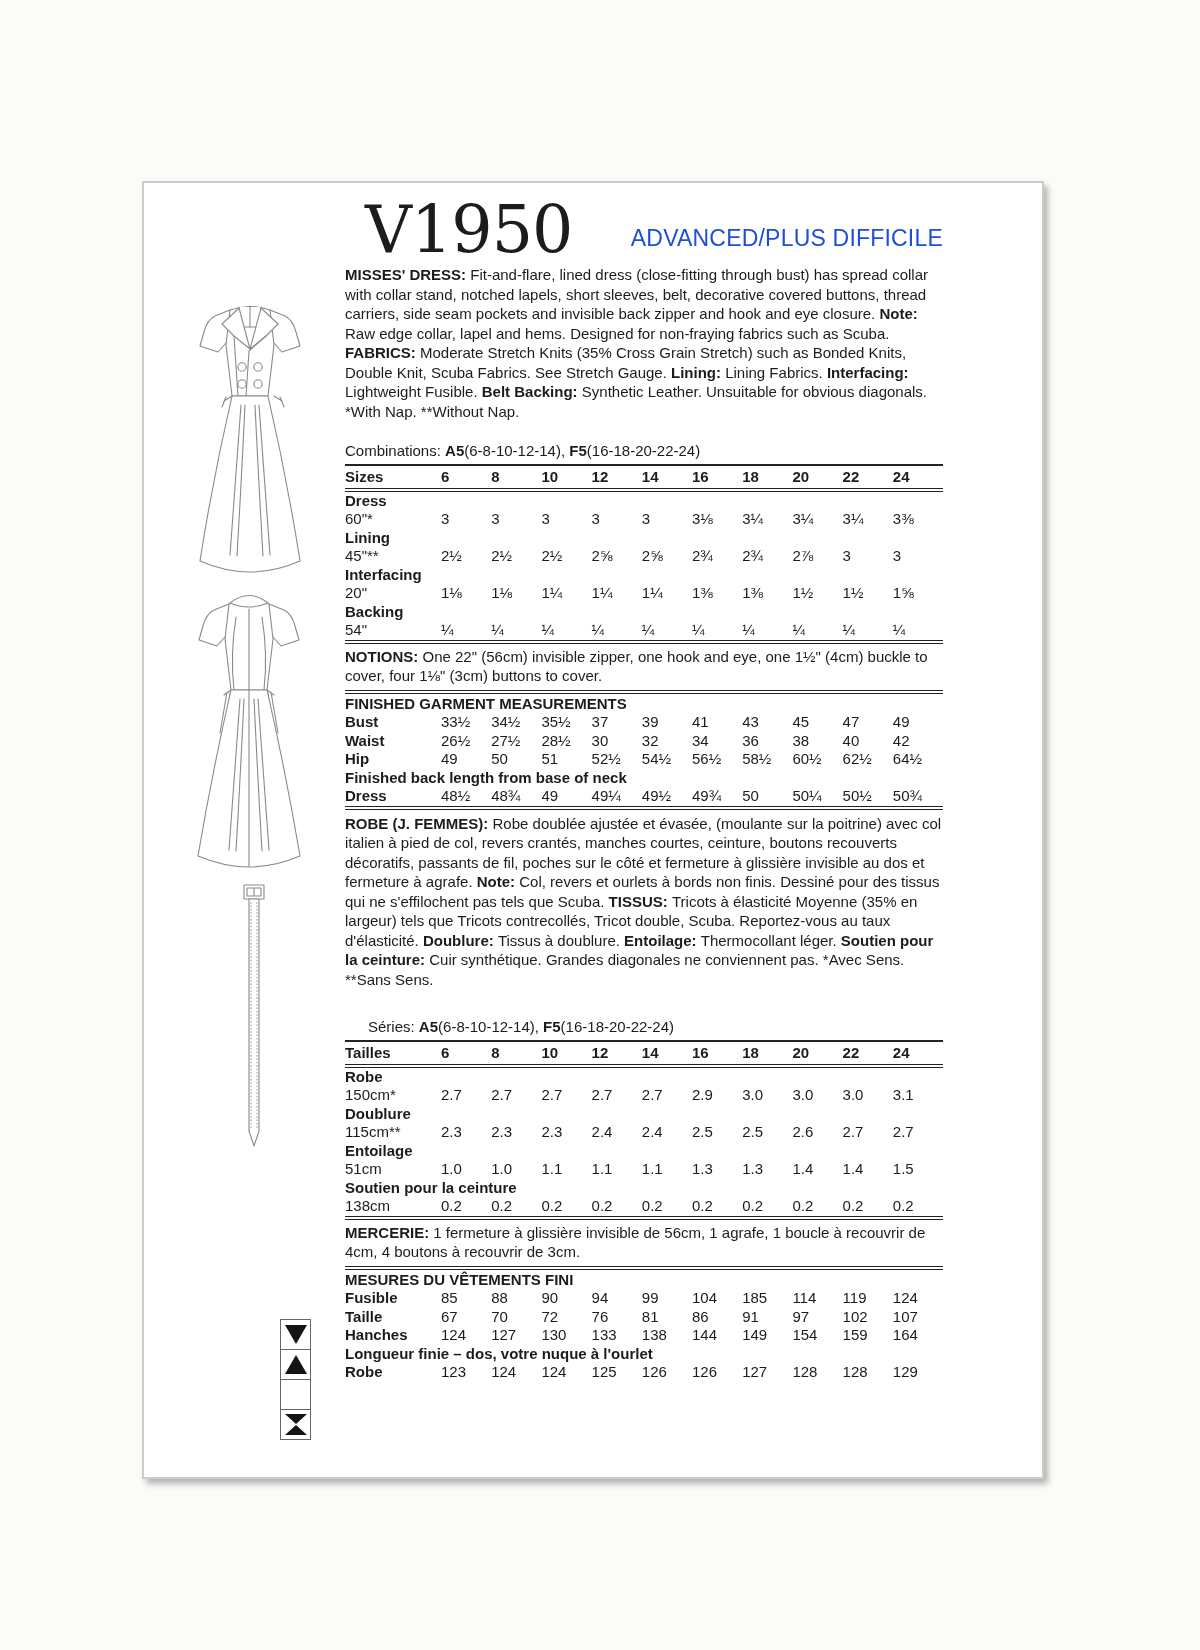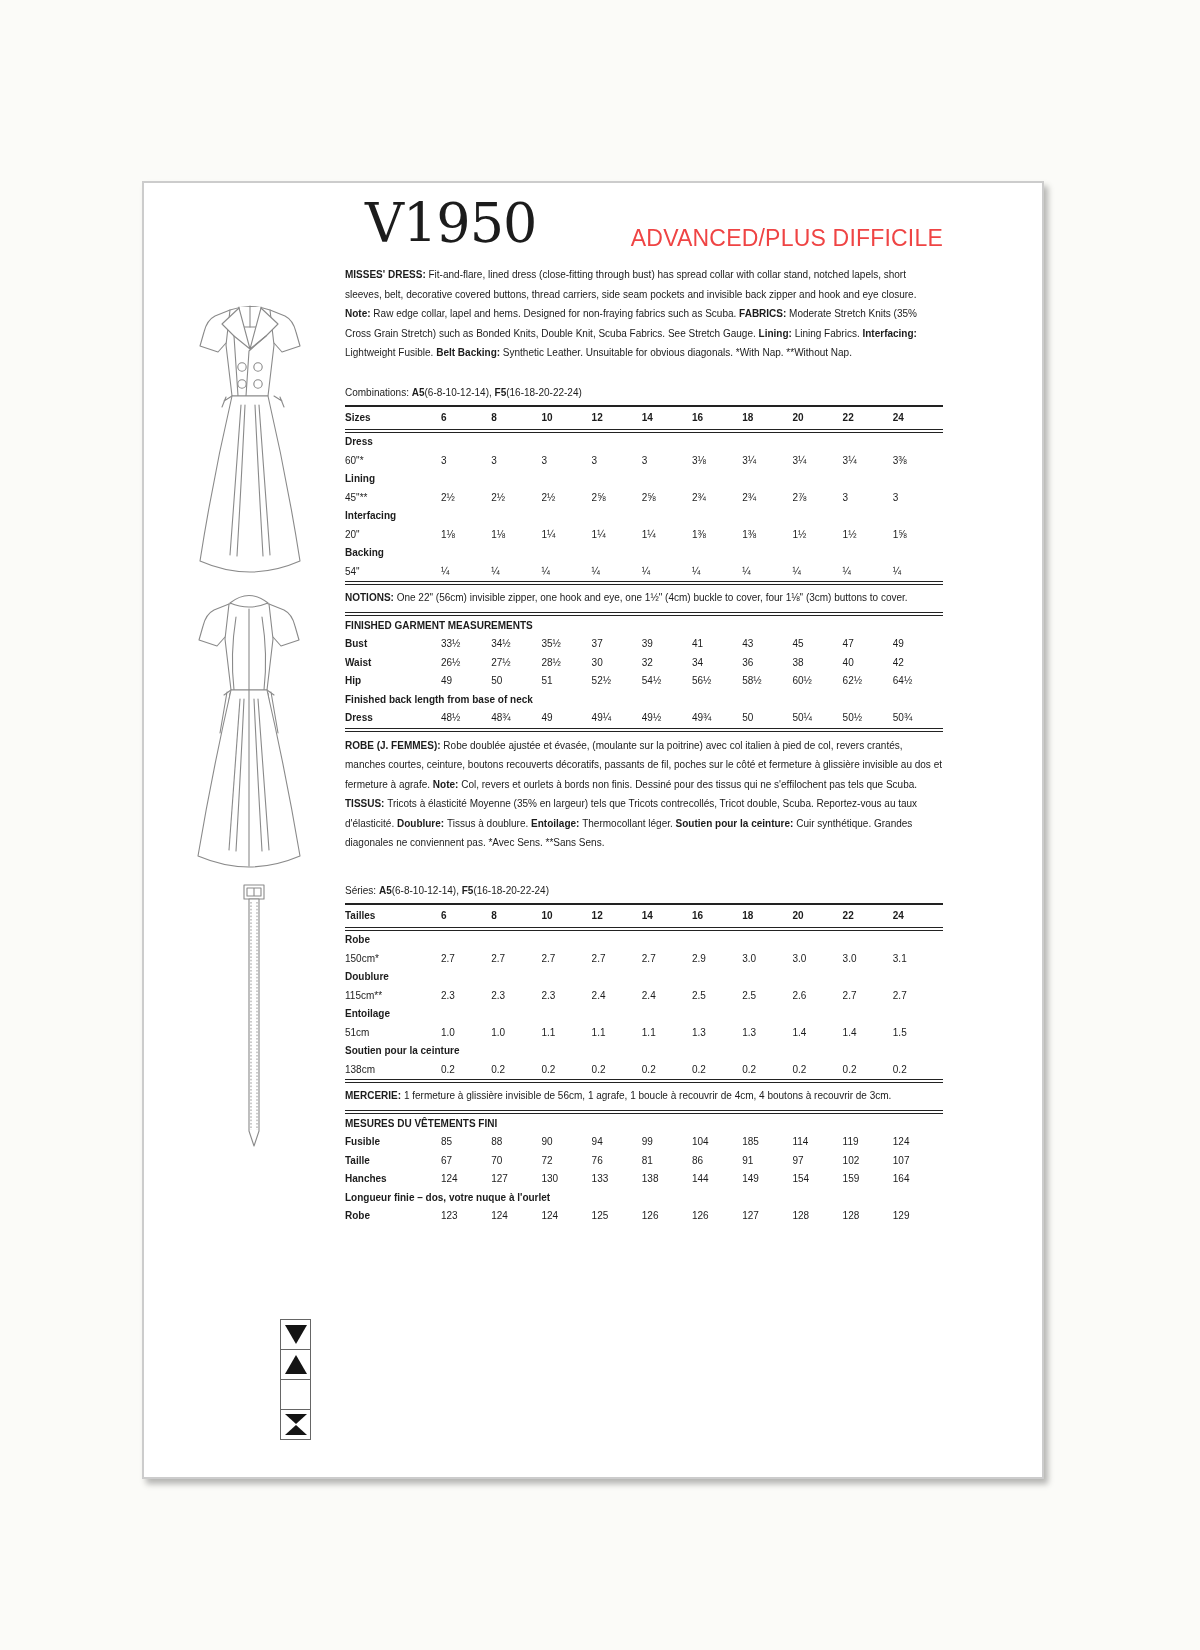--- a/index.html
+++ b/index.html
@@ -11,44 +11,44 @@
   }
   .card{
     position:absolute;left:142px;top:181px;width:902px;height:1298px;
     background:#ffffff;border:2px solid #cccccc;
     box-shadow:4px 5px 6px rgba(0,0,0,.28);
     box-sizing:border-box;
   }
   .pattern-title{
     position:absolute;left:221px;top:13px;
     font-family:"DejaVu Serif",serif;
-    font-size:54px;line-height:1.05;letter-spacing:-1px;font-weight:500;
+    font-size:65px;line-height:1.05;letter-spacing:-1px;font-weight:500;
   }
   .difficulty{
     position:absolute;right:99px;top:42px;
-    font-size:23px;color:#ef4444;letter-spacing:.2px;text-align:right;
+    font-size:23px;color:#1d4ed8;letter-spacing:.2px;text-align:right;
   }
   .main{
     position:absolute;left:201px;top:80px;width:598px;
-    font-size:10px;line-height:19.5px;
+    font-size:15px;line-height:19.5px;
   }
   .b{font-weight:bold;}
   p{margin:0;}
   .desc{padding-top:2px;}
   .combos{margin-top:20px;}
   .sline{border-top:2px solid #222;margin-top:3px;}
   .dline{height:2px;border-top:1px solid #222;border-bottom:1px solid #222;}
   .trow{display:grid;grid-template-columns:96px repeat(10,1fr);line-height:18.5px;}
   .thead{line-height:22px;font-weight:bold;}
   .tcell,.tlabel{white-space:nowrap;}
   .cat{grid-column:1/-1;font-weight:bold;}
   .notions-para{margin:3px 0 4px;}
   .sec-title{font-weight:bold;line-height:19.5px;}
   .robe-para{margin-top:4px;}
-  .series{margin-top:28px;}
+  .series{margin-top:28px;margin-left:23px;}
   .mercerie-para{margin:3px 0 4px;}
   
   .illus{position:absolute;}
   .illus svg{display:block;}
   .nap-strip{position:absolute;left:136px;top:1136px;}
   .symcell{
     width:31px;height:30px;border:1px solid #666;border-top:none;
     display:flex;align-items:center;justify-content:center;background:#fff;box-sizing:border-box;
   }
   .symcell:first-child{border-top:1px solid #666;height:31px;}

